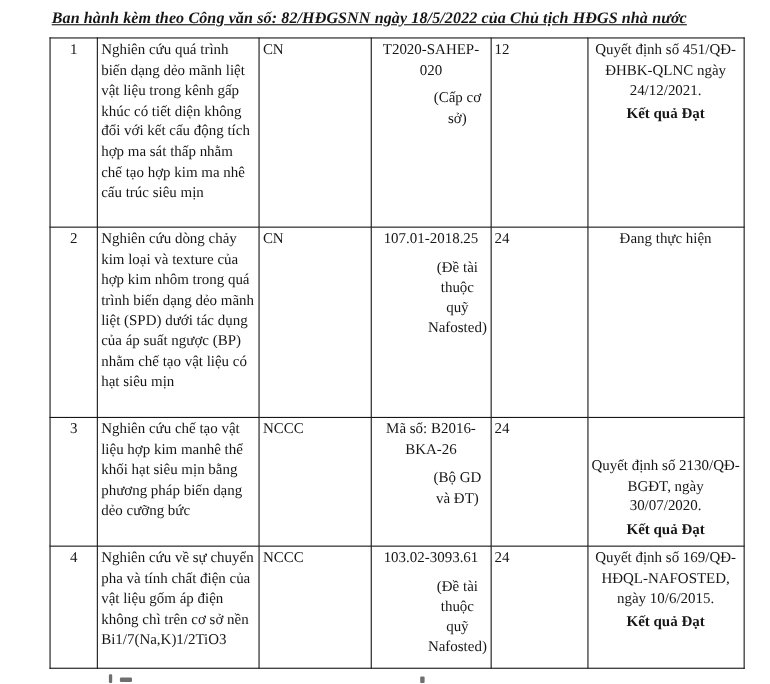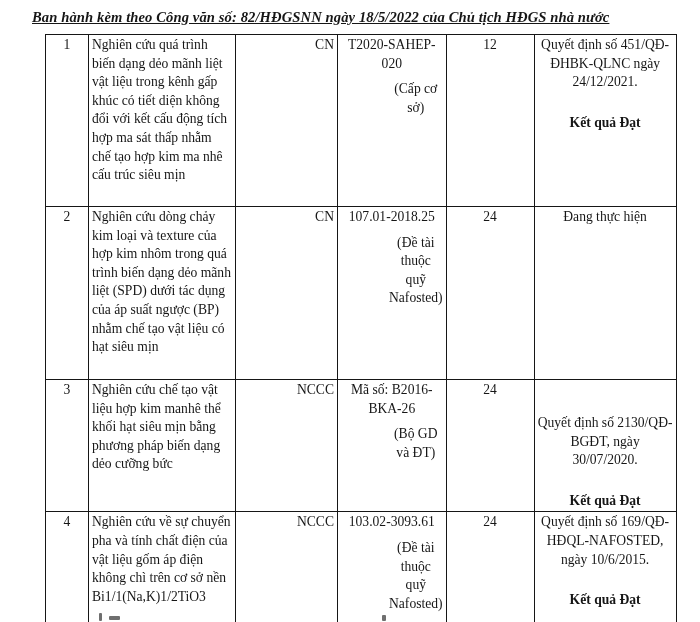--- a/index.html
+++ b/index.html
@@ -1,42 +1,42 @@
 <!DOCTYPE html>
 <html><head>
 <meta charset="utf-8">
 <style>
   html, body { margin:0; padding:0; background:#ffffff; }
   .page {
     position:relative; width:700px; height:622px; background:#ffffff;
     font-family:"Liberation Serif", serif; color:#161616; overflow:hidden;
   }
   .doc-title {
-    position:absolute; left:32px; top:9px; width:640px;
+    position:absolute; left:47px; top:9px; width:640px;
     font-size:14.6px; font-style:italic; font-weight:bold;
     text-decoration:underline; white-space:nowrap; letter-spacing:0.1px;
   }
   table.proj {
     position:absolute; left:45px; top:34px;
     border-collapse:collapse; table-layout:fixed;
     font-size:13.6px; line-height:18.6px; color:#161616;
   }
   table.proj td {
     border:1px solid #161616; vertical-align:top; padding:1px 3px;
     overflow:hidden;
   }
   td.stt   { text-align:center; vertical-align:middle; }
   td.name  { text-align:left; padding-left:3px; padding-right:2px; }
-  td.role  { text-align:right; padding-top:3px; }
+  td.role  { text-align:left; padding-top:3px; }
   td.code  { text-align:center; padding-top:3px; }
-  td.dur   { text-align:center; padding-top:3px; }
+  td.dur   { padding-top:3px; }
   td.result{ text-align:center; padding-top:3px; }
   td.result.offset { padding-top:34px; }
   .code-note   { margin-top:7px;margin-left:48px; }
-  .result-status { margin-top:22px; font-weight:bold; }
+  .result-status { margin-top:2px; font-weight:bold; }
   
   .cutoff-mark { position:absolute; background:#6f6f6f; border-radius:1px; }
   .m1 { left:99px;  top:613px; width:3px;  height:8px; }
   .m2 { left:109px; top:616px; width:11px; height:4px; }
   .m3 { left:382px; top:615px; width:4px;  height:6px; }
 </style>
 </head>
 <body>
 
 <div class="page">
@@ -93,21 +93,21 @@
         </td>
         <td class="dur">24</td>
         <td class="result offset">
           <div>Quyết định số 2130/QĐ-BGĐT, ngày 30/07/2020.</div>
           <div class="result-status">Kết quả Đạt</div>
         </td>
       </tr>
 
       <tr style="height:111px;">
         <td class="stt">4</td>
-        <td class="name">Nghiên cứu về sự chuyển pha và tính chất điện của vật liệu gốm áp điện không chì trên cơ sở nền Bi1/1(Na,K)1/2TiO3</td>
+        <td class="name">Nghiên cứu về sự chuyển pha và tính chất điện của vật liệu gốm áp điện không chì trên cơ sở nền Bi1/7(Na,K)1/2TiO3</td>
         <td class="role">NCCC</td>
         <td class="code">
           <div>103.02-3093.61</div>
           <div class="code-note">(Đề tài thuộc quỹ Nafosted)</div>
         </td>
         <td class="dur">24</td>
         <td class="result">
           <div>Quyết định số 169/QĐ-HĐQL-NAFOSTED, ngày 10/6/2015.</div>
           <div class="result-status">Kết quả Đạt</div>
         </td>

